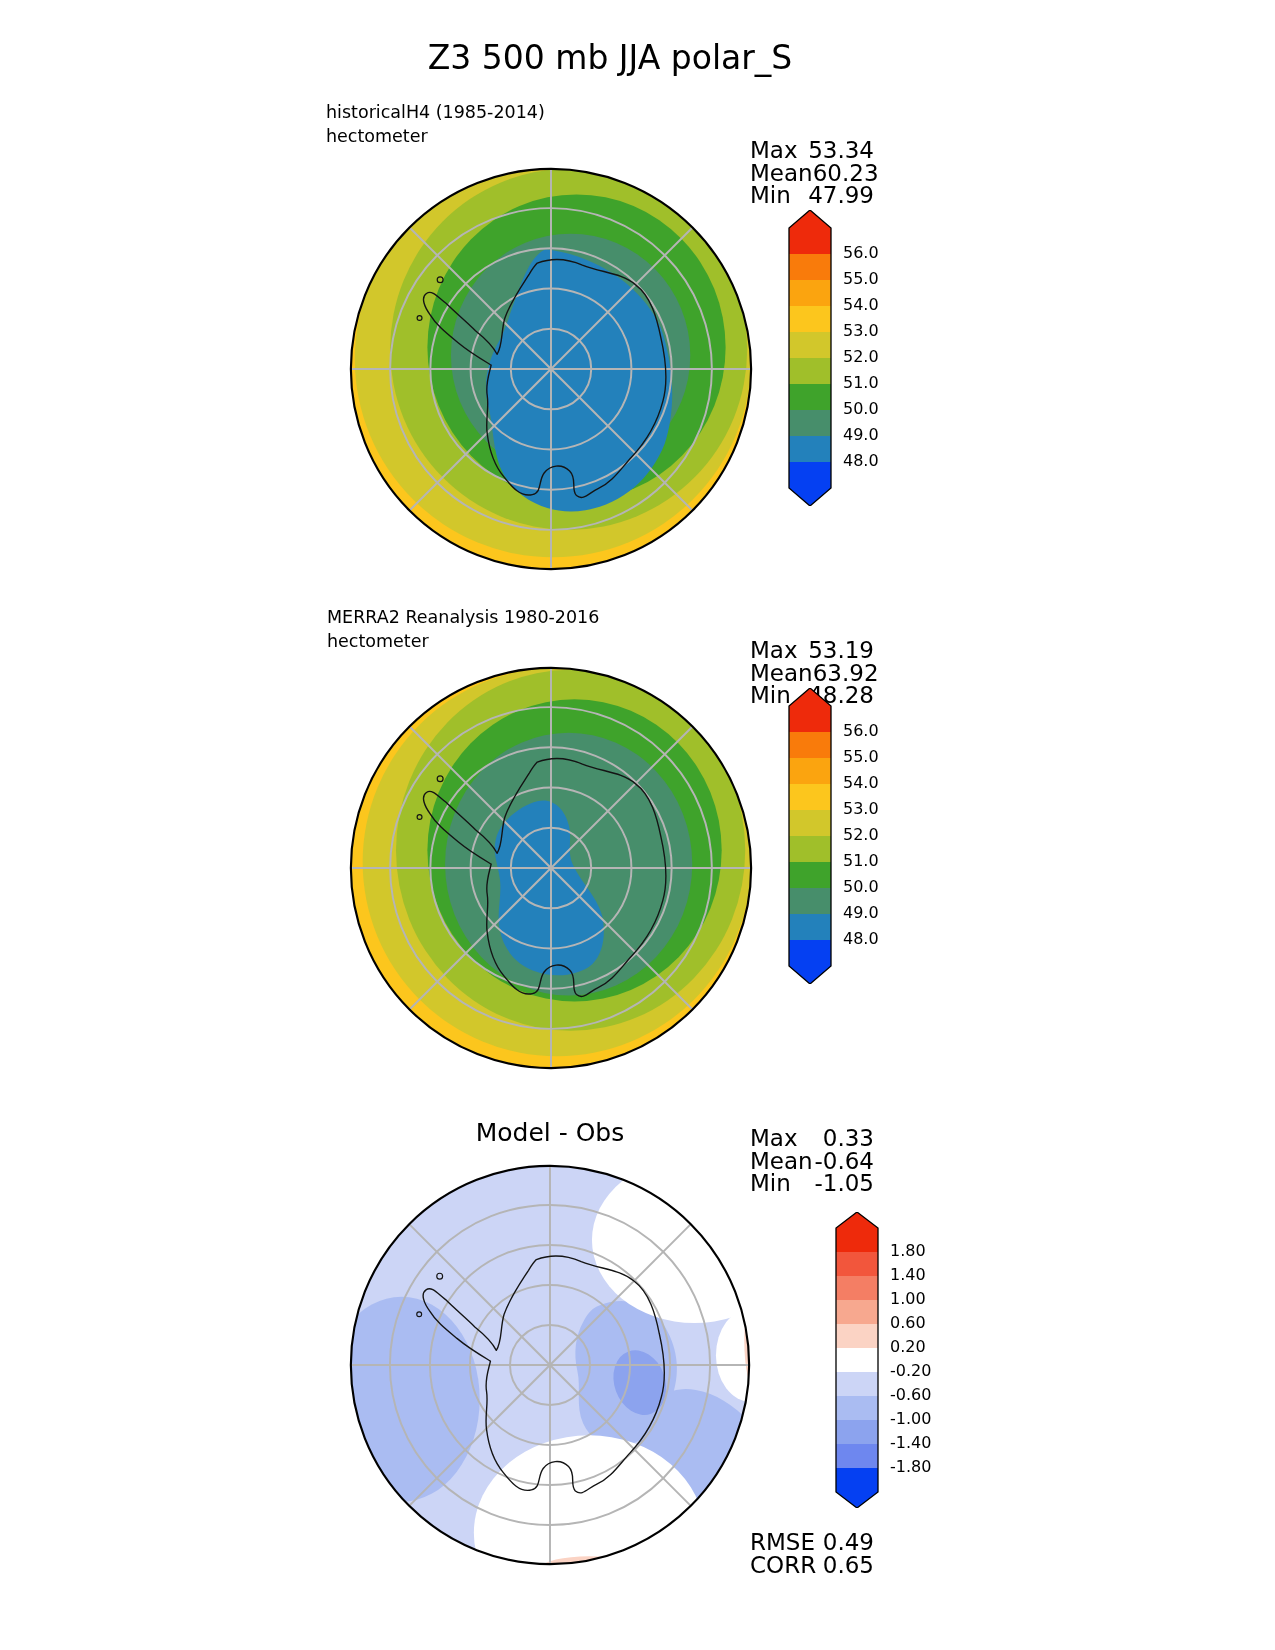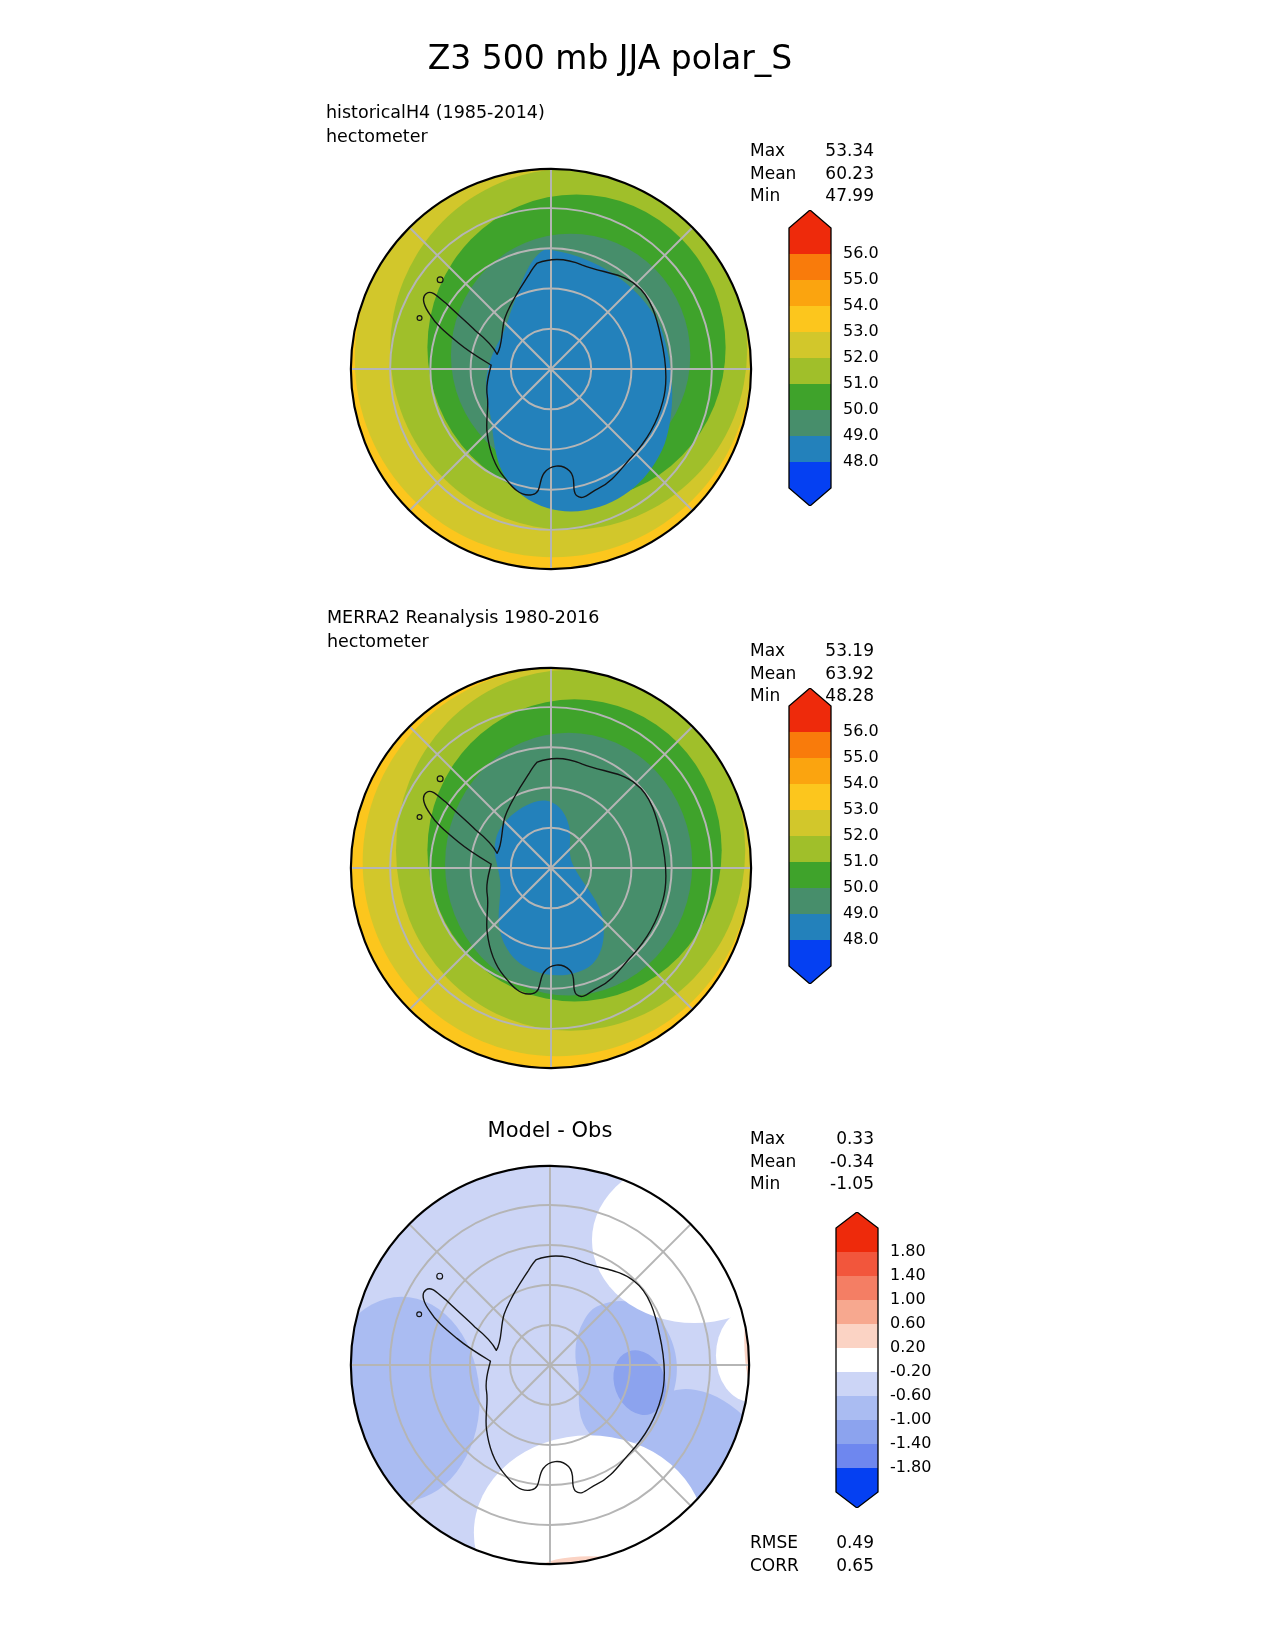--- a/index.html
+++ b/index.html
@@ -1,21 +1,21 @@
 <!DOCTYPE html>
 <html><head>
 <meta charset="utf-8">
 <style>
   html,body{margin:0;padding:0;background:#fff;}
   body{font-family:"DejaVu Sans","Liberation Sans",sans-serif;color:#000;}
   .page{position:relative;width:1197px;height:1650px;background:#ffffff;overflow:hidden;}
   .main-title{position:absolute;left:610px;top:38px;transform:translateX(-50%);font-size:33px;white-space:nowrap;}
   .panel-sub{position:absolute;font-size:17.5px;line-height:24px;}
-  .panel-title-center{position:absolute;left:550px;transform:translateX(-50%);font-size:21px;white-space:nowrap;}
-  .stats{position:absolute;width:124px;font-size:17px;line-height:22.5px;}
+  .panel-title-center{position:absolute;left:550px;transform:translateX(-50%);font-size:25px;white-space:nowrap;}
+  .stats{position:absolute;width:124px;font-size:23px;line-height:22.5px;}
   .stats .row{display:flex;justify-content:space-between;}
   .map{position:absolute;}
   .grat circle,.grat line{stroke:#b5b5b5;stroke-width:2;fill:none;}
   .coastline{stroke:#141414;stroke-width:1.4;fill:none;stroke-linejoin:round;}
   .island{stroke:#141414;stroke-width:1.2;fill:none;}
   .map-border{stroke:#000;stroke-width:2.2;fill:none;}
   .cbar{position:absolute;}
   .cbar-tick{position:absolute;left:56px;font-size:16px;white-space:nowrap;}
 </style>
 </head>
@@ -155,21 +155,21 @@
 
   <div class="panel-title-center" style="top:1118px;">Model - Obs</div>
 
   <div class="stats" style="left:750px;top:1127px;">
     <div class="row">
         <span>Max</span>
         <span>0.33</span>
       </div>
     <div class="row">
         <span>Mean</span>
-        <span>-0.34</span>
+        <span>-0.64</span>
       </div>
     <div class="row">
         <span>Min</span>
         <span>-1.05</span>
       </div>
   </div>
 
   <svg class="map" style="left:345px;top:1160px;" width="410" height="410" viewBox="0 0 420 420">
     <defs>
         <clipPath id="clip3">

